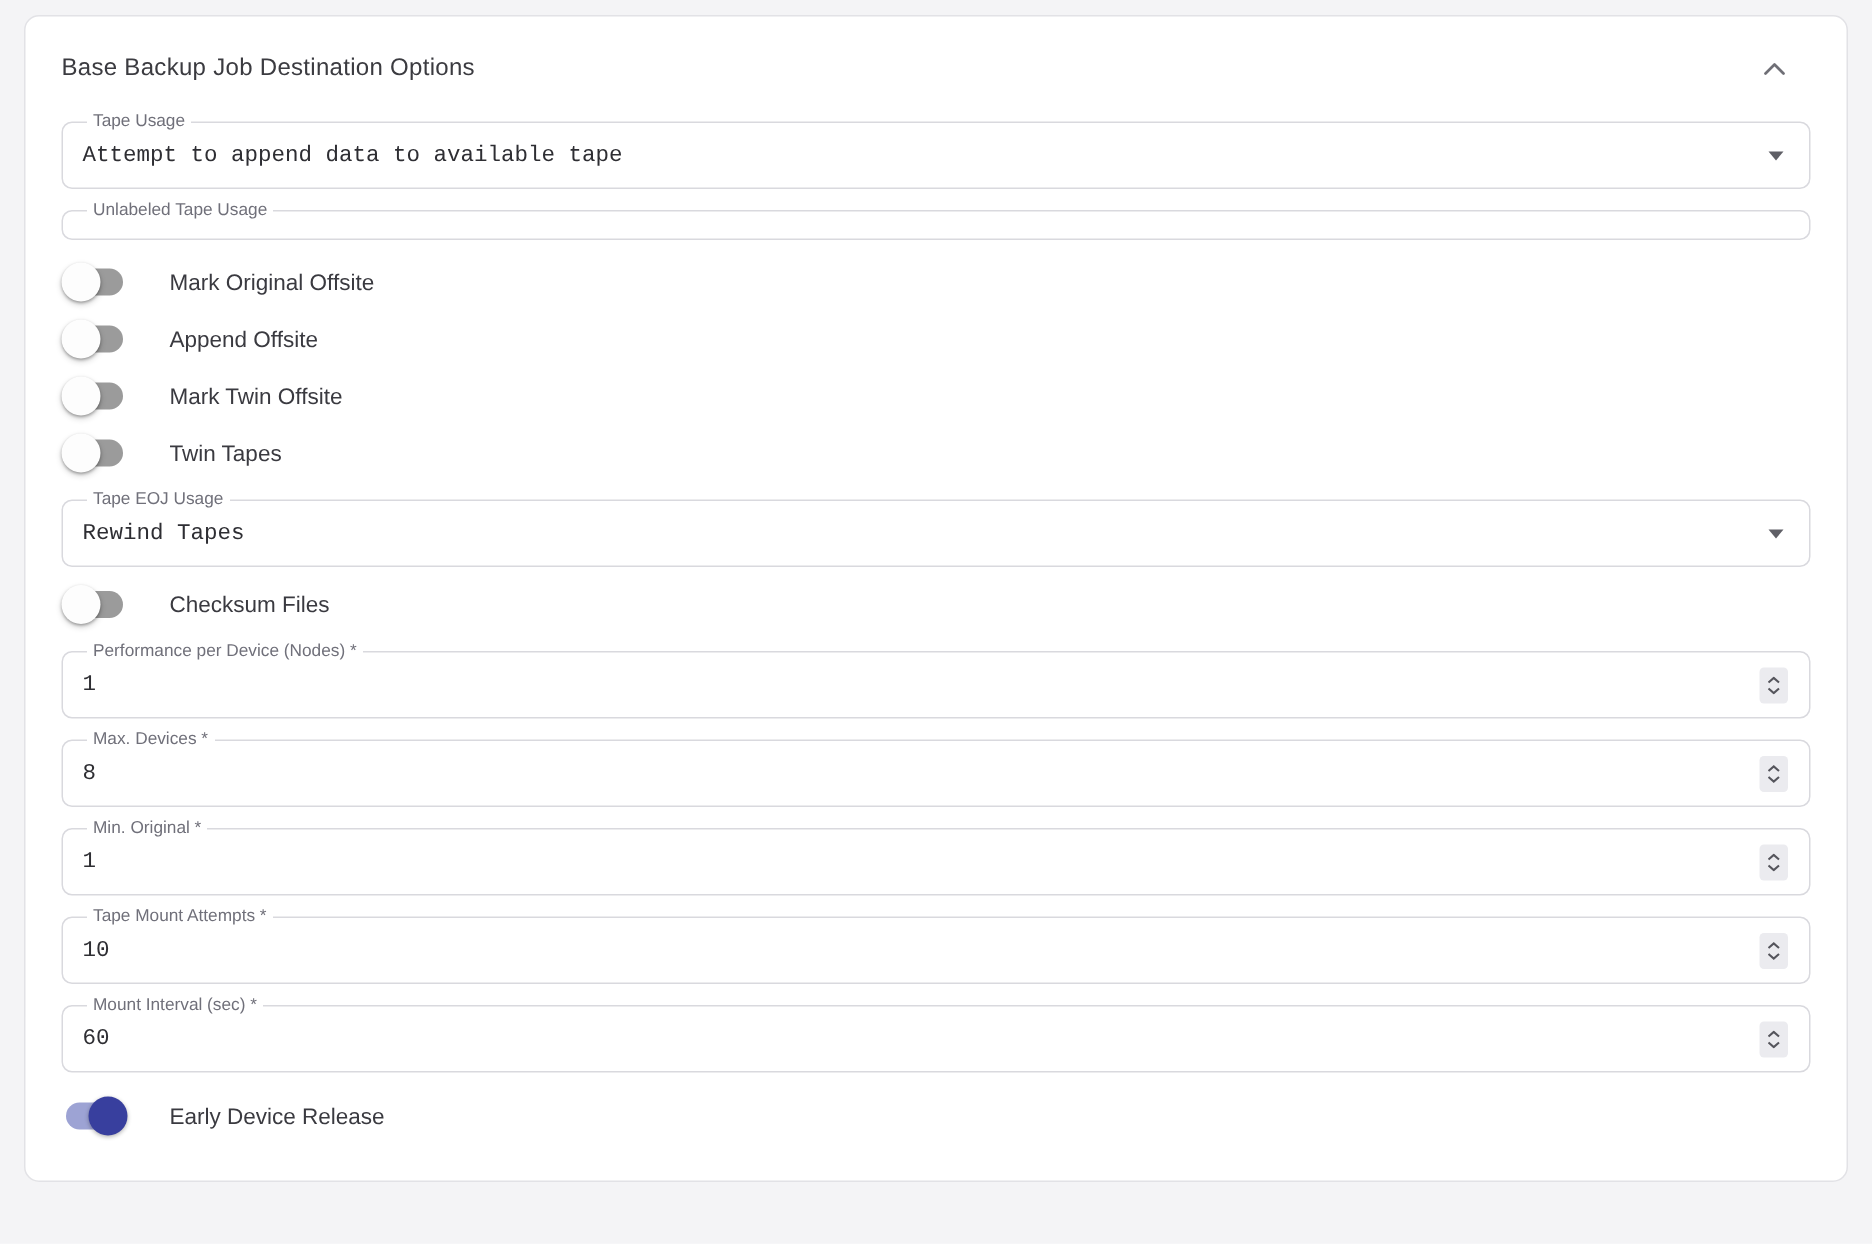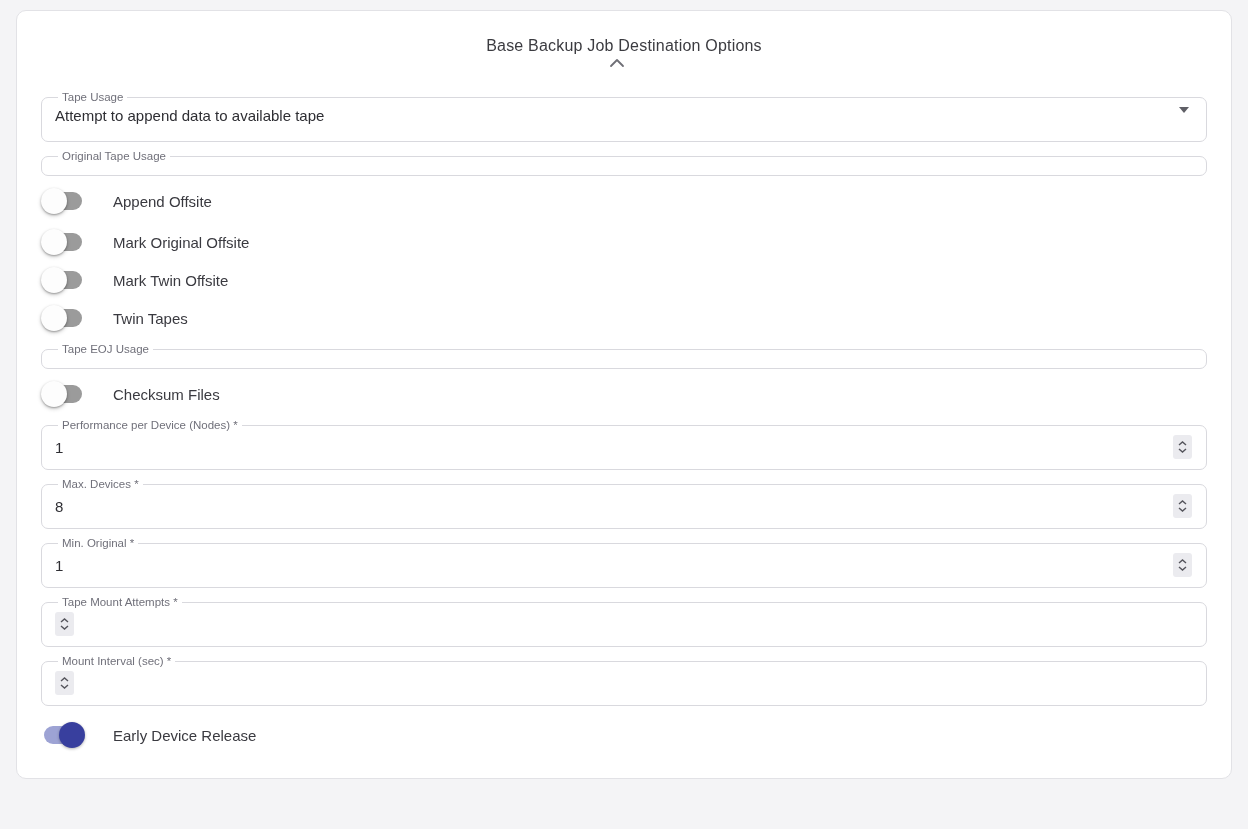--- a/index.html
+++ b/index.html
@@ -15,21 +15,20 @@
     background: #ffffff;
     border: 1px solid #e2e2e6;
     border-radius: 10px;
     padding: 26px 24px 30px 24px;
   }
   .card-header {
     display: flex;
     align-items: center;
     justify-content: space-between;
     margin: 0 0 20px 0;
-    flex-direction: column;
   }
   .card-title {
     font-size: 16px;
     font-weight: 500;
     color: #3b3b40;
     letter-spacing: 0.2px;
   }
   .collapse-btn {
     background: none;
     border: none;
@@ -48,22 +47,24 @@
   }
   legend.field-label {
     font-size: 11.5px;
     color: #70707a;
     padding: 0 4px;
     margin-left: 3px;
     line-height: 13px;
   }
   .field-row {
     display: flex;
+    align-items: center;
     justify-content: space-between;
     height: 25px;
+    font-family: Liberation Mono, monospace;
   }
   .field-value {
     font-size: 15px;
     color: #2e2e33;
   }
   .select-field { cursor: pointer; }
   .caret-down {
     width: 0; height: 0;
     border-left: 5px solid transparent;
     border-right: 5px solid transparent;
@@ -161,57 +162,61 @@
 
     <fieldset class="field select-field">
       <legend class="field-label">Tape Usage</legend>
       <div class="field-row">
         <span class="field-value">Attempt to append data to available tape</span>
         <span class="caret-down"></span>
       </div>
     </fieldset>
 
     <fieldset class="field select-field">
-      <legend class="field-label">Original Tape Usage</legend>
-    </fieldset>
+      <legend class="field-label">Unlabeled Tape Usage</legend>
+    </fieldset>
+
+    <div class="toggle-row first">
+      <span class="switch off">
+        <span class="track"></span>
+        <span class="thumb"></span>
+      </span>
+      <span class="toggle-label">Mark Original Offsite</span>
+    </div>
 
     <div class="toggle-row">
       <span class="switch off">
         <span class="track"></span>
         <span class="thumb"></span>
       </span>
       <span class="toggle-label">Append Offsite</span>
-    </div>
-
-    <div class="toggle-row first">
-      <span class="switch off">
-        <span class="track"></span>
-        <span class="thumb"></span>
-      </span>
-      <span class="toggle-label">Mark Original Offsite</span>
     </div>
 
     <div class="toggle-row">
       <span class="switch off">
         <span class="track"></span>
         <span class="thumb"></span>
       </span>
       <span class="toggle-label">Mark Twin Offsite</span>
     </div>
 
     <div class="toggle-row">
       <span class="switch off">
         <span class="track"></span>
         <span class="thumb"></span>
       </span>
       <span class="toggle-label">Twin Tapes</span>
     </div>
 
     <fieldset class="field select-field">
       <legend class="field-label">Tape EOJ Usage</legend>
+      <div class="field-row">
+        <span class="field-value">Rewind Tapes</span>
+        <span class="caret-down"></span>
+      </div>
     </fieldset>
 
     <div class="toggle-row">
       <span class="switch off">
         <span class="track"></span>
         <span class="thumb"></span>
       </span>
       <span class="toggle-label">Checksum Files</span>
     </div>
 
@@ -257,34 +262,36 @@
           <svg width="9" height="5" viewBox="0 0 9 5">
               <polyline points="1,1 4.5,4 8,1" fill="none" stroke="#55555c" stroke-width="1.4"></polyline>
             </svg>
         </span>
       </div>
     </fieldset>
 
     <fieldset class="field number-field">
       <legend class="field-label">Tape Mount Attempts *</legend>
       <div class="field-row">
+        <input class="num-input" type="text" value="10" style="">
         <span class="spinner">
           <svg width="9" height="5" viewBox="0 0 9 5">
               <polyline points="1,4 4.5,1 8,4" fill="none" stroke="#55555c" stroke-width="1.4"></polyline>
             </svg>
           <svg width="9" height="5" viewBox="0 0 9 5">
               <polyline points="1,1 4.5,4 8,1" fill="none" stroke="#55555c" stroke-width="1.4"></polyline>
             </svg>
         </span>
       </div>
     </fieldset>
 
     <fieldset class="field number-field">
       <legend class="field-label">Mount Interval (sec) *</legend>
       <div class="field-row">
+        <input class="num-input" type="text" value="60" style="">
         <span class="spinner">
           <svg width="9" height="5" viewBox="0 0 9 5">
               <polyline points="1,4 4.5,1 8,4" fill="none" stroke="#55555c" stroke-width="1.4"></polyline>
             </svg>
           <svg width="9" height="5" viewBox="0 0 9 5">
               <polyline points="1,1 4.5,4 8,1" fill="none" stroke="#55555c" stroke-width="1.4"></polyline>
             </svg>
         </span>
       </div>
     </fieldset>

